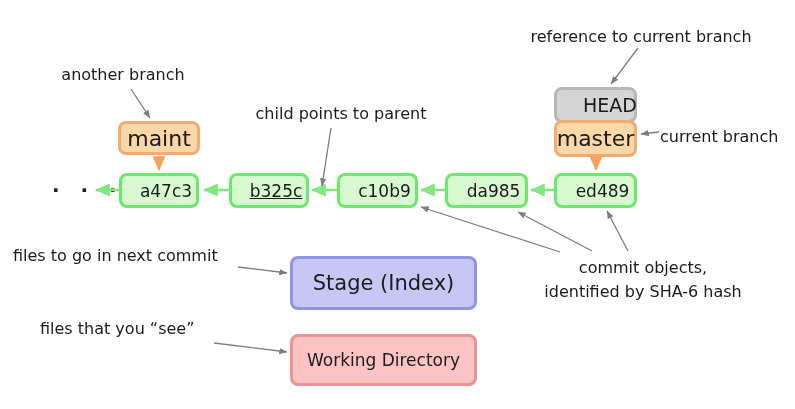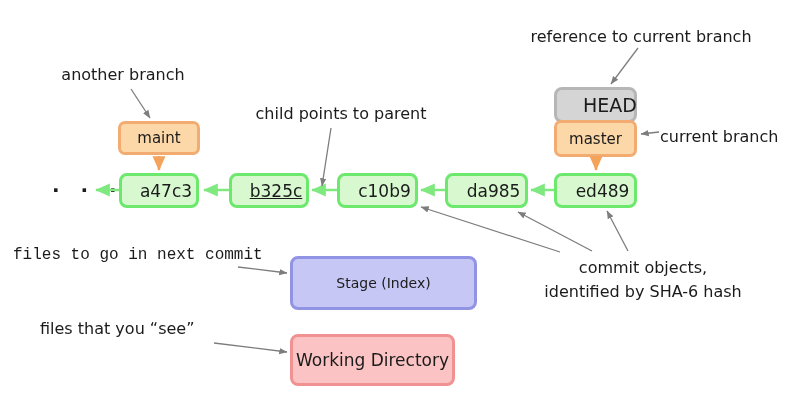--- a/index.html
+++ b/index.html
@@ -32,34 +32,33 @@
   .commit {
     background: var(--commit-fill, #d8f8d0);
     border-color: var(--commit-border, #6ce86c);
     font-size: 17px;
     z-index: 2;
     padding-left: 14px;
   }
   .branch {
     background: var(--branch-fill, #fcd8a8);
     border-color: var(--branch-border, #f2ac72);
-    font-size: 15px;
+    font-size: 22px;
     z-index: 3;
-    border-radius: 7px;
   }
   .headbox {
     background: var(--head-fill, #d5d5d5);
     border-color: var(--head-border, #b6b6b6);
     font-size: 19px;
     z-index: 2;
   }
   .stagebox {
     background: var(--stage-fill, #c6c7f4);
     border-color: var(--stage-border, #9193e4);
-    font-size: 14px;
+    font-size: 21px;
     z-index: 2;
   }
   .workdirbox {
     background: var(--workdir-fill, #fbc3c3);
     border-color: var(--workdir-border, #f09292);
     font-size: 17px;
     z-index: 2;
   }
   .ann {
     position: absolute;
@@ -124,21 +123,21 @@
   </svg>
 
   <div class="ann centered" style="left:123px; top:65px;">another branch</div>
   <div class="ann centered" style="left:341px; top:104px;">child points to parent</div>
   <div class="ann centered" style="left:641px; top:27px;">reference to current branch</div>
   <div class="ann" style="left:660px; top:119px;margin-top:8px;">current branch</div>
   <div class="ann centered two-line" style="left:643px; top:256px;">
     <span>commit objects,</span>
     <span>identified by SHA-6 hash</span>
   </div>
-  <div class="ann" style="left:13px; top:246px;font-family:Liberation Mono, monospace;">files to go in next commit</div>
+  <div class="ann" style="left:13px; top:246px;">files to go in next commit</div>
   <div class="ann" style="left:40px; top:319px;">files that you “see”</div>
 
   <div class="ellipsis" style="left:52px; top:178px;">· · ·</div>
 
   <div class="node headbox" style="left:554px; top:87px;  width:83px; height:36px;padding-left:29px;">
     <span>HEAD</span>
   </div>
   <div class="node branch" style="left:554px; top:120px; width:83px; height:37px;">
     <span>master</span>
   </div>
@@ -158,17 +157,17 @@
   <div class="node commit" style="left:445px; top:173px; width:83px; height:35px;">
     <span>da985</span>
   </div>
   <div class="node commit" style="left:554px; top:173px; width:83px; height:35px;">
     <span>ed489</span>
   </div>
 
   <div class="node stagebox" style="left:290px; top:256px; width:187px; height:54px;">
     <span>Stage (Index)</span>
   </div>
-  <div class="node workdirbox" style="left:290px; top:334px; width:165px; height:52px;">
+  <div class="node workdirbox" style="left:290px; top:334px; width:187px; height:52px;">
     <span>Working Directory</span>
   </div>
 
 </div>
 
 </body></html>

